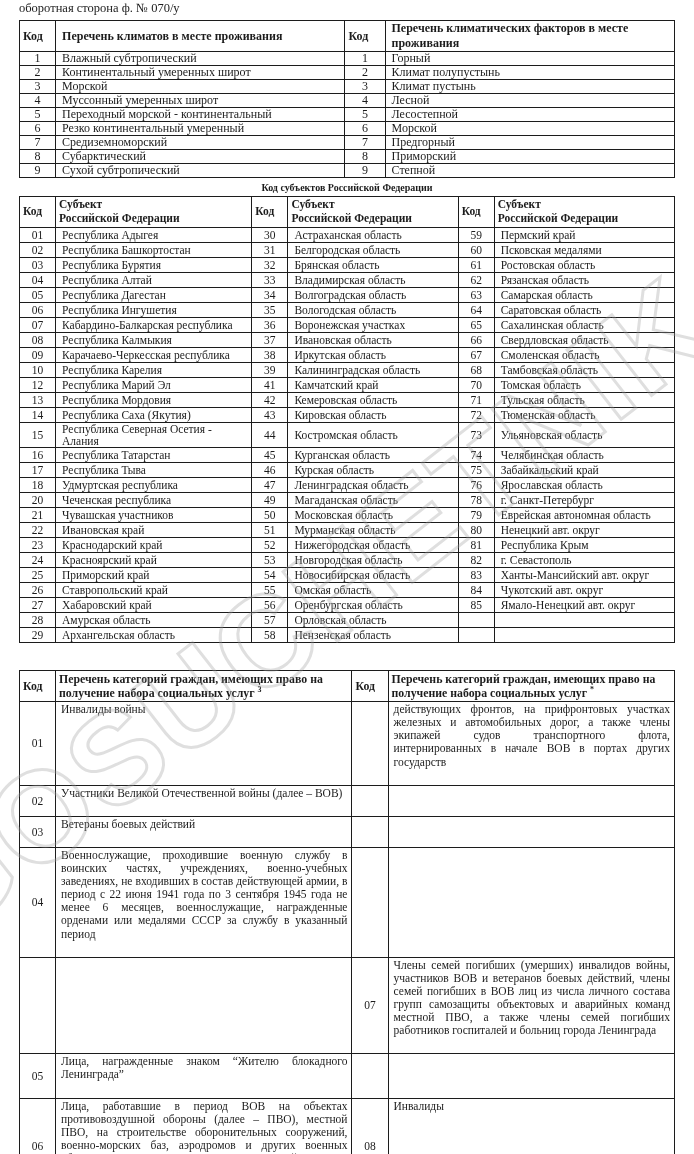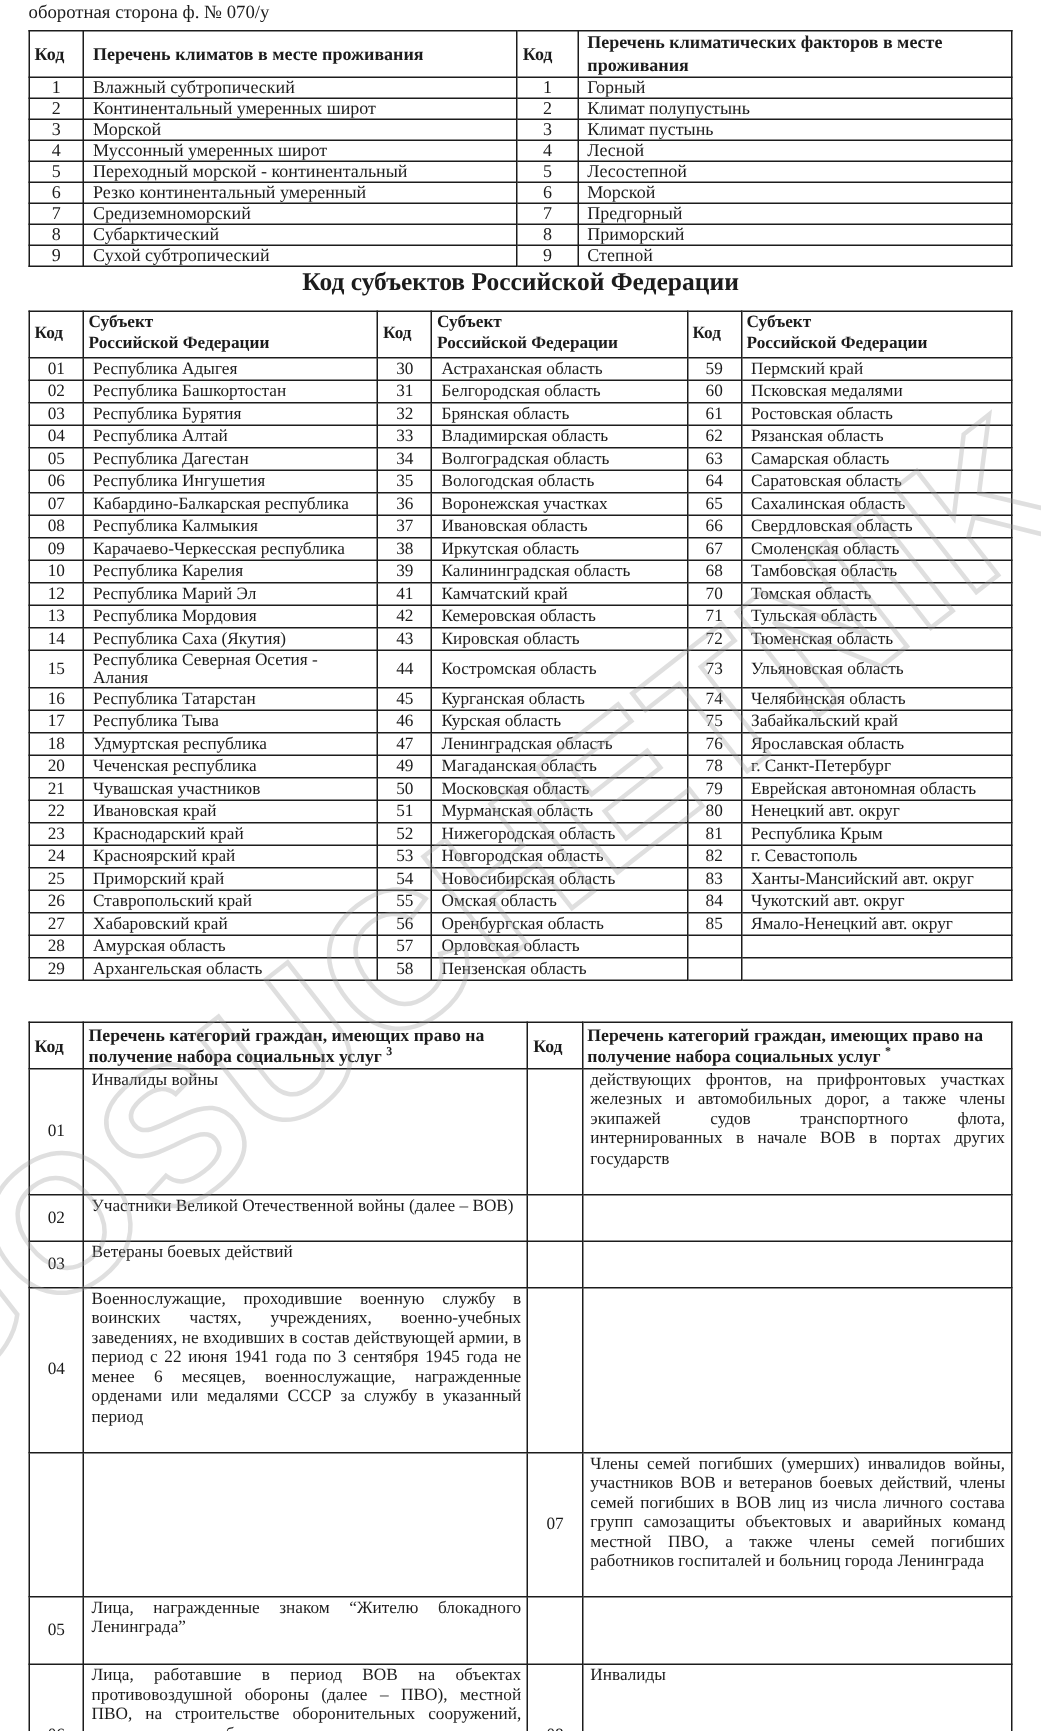--- a/index.html
+++ b/index.html
@@ -20,21 +20,21 @@
 
   
   .climate{margin-top:3px;font-size:12px}
   .climate th{height:18px;font-size:12px}
   .climate th.name-h{text-align:left;padding-left:6px}
   .climate tbody tr{height:14px}
   .climate td{line-height:1.05}
 
   
   .section-title{
-    text-align:center;font-weight:bold;font-size:17px;margin:2px 0 11px 0;height:16px;line-height:16px;
+    text-align:center;font-weight:bold;font-size:10px;margin:2px 0 0 0;height:16px;line-height:16px;
   }
   .subjects{font-size:11.5px}
   .subjects th{height:31px;font-size:11.5px;line-height:1.2}
   .subjects tbody tr{height:15px}
   .subjects td{line-height:1.05}
 
   
   .categories{margin-top:27px;font-size:11.5px}
   .categories th{height:31px;font-size:11.8px;line-height:1.2;vertical-align:middle}
   .categories td.text{

